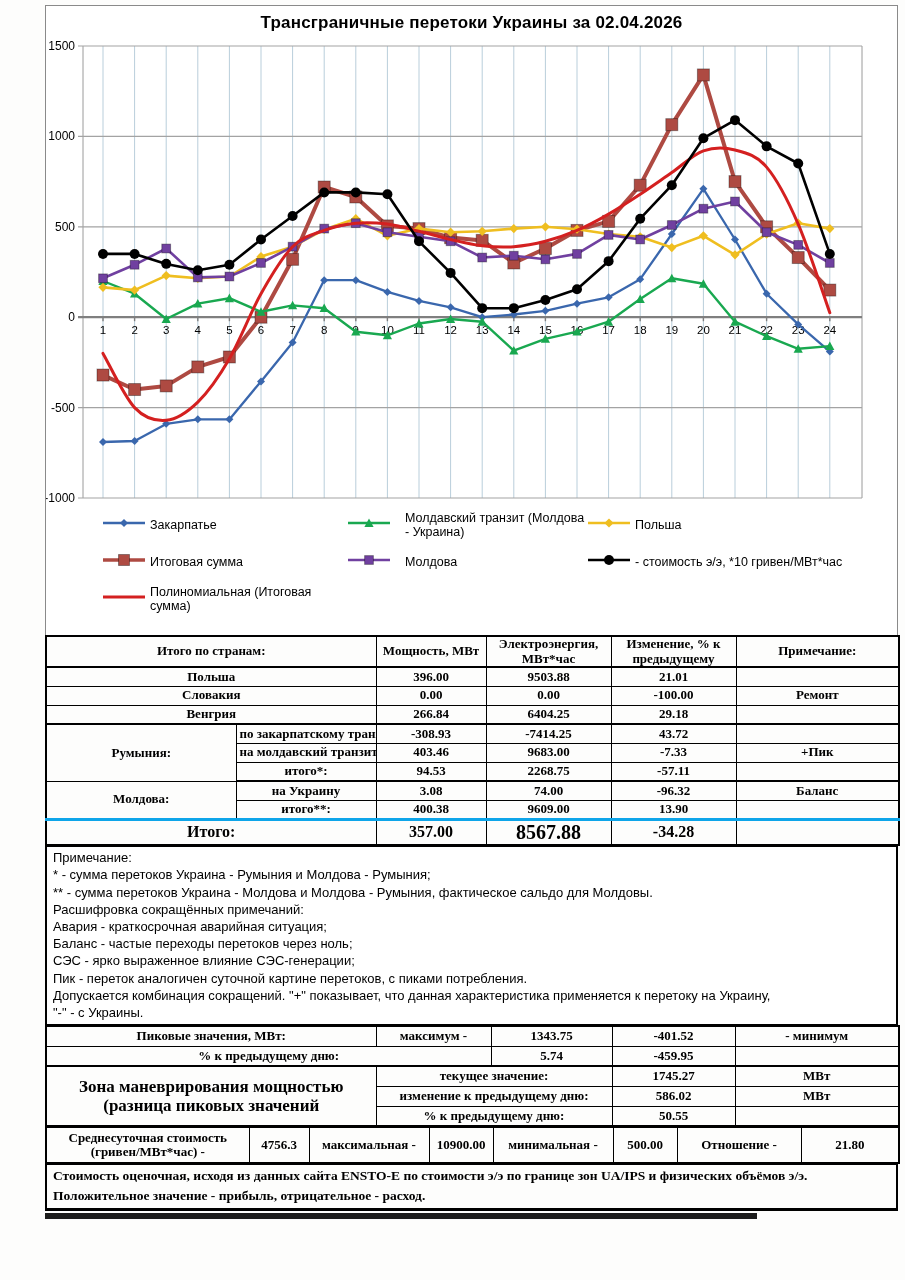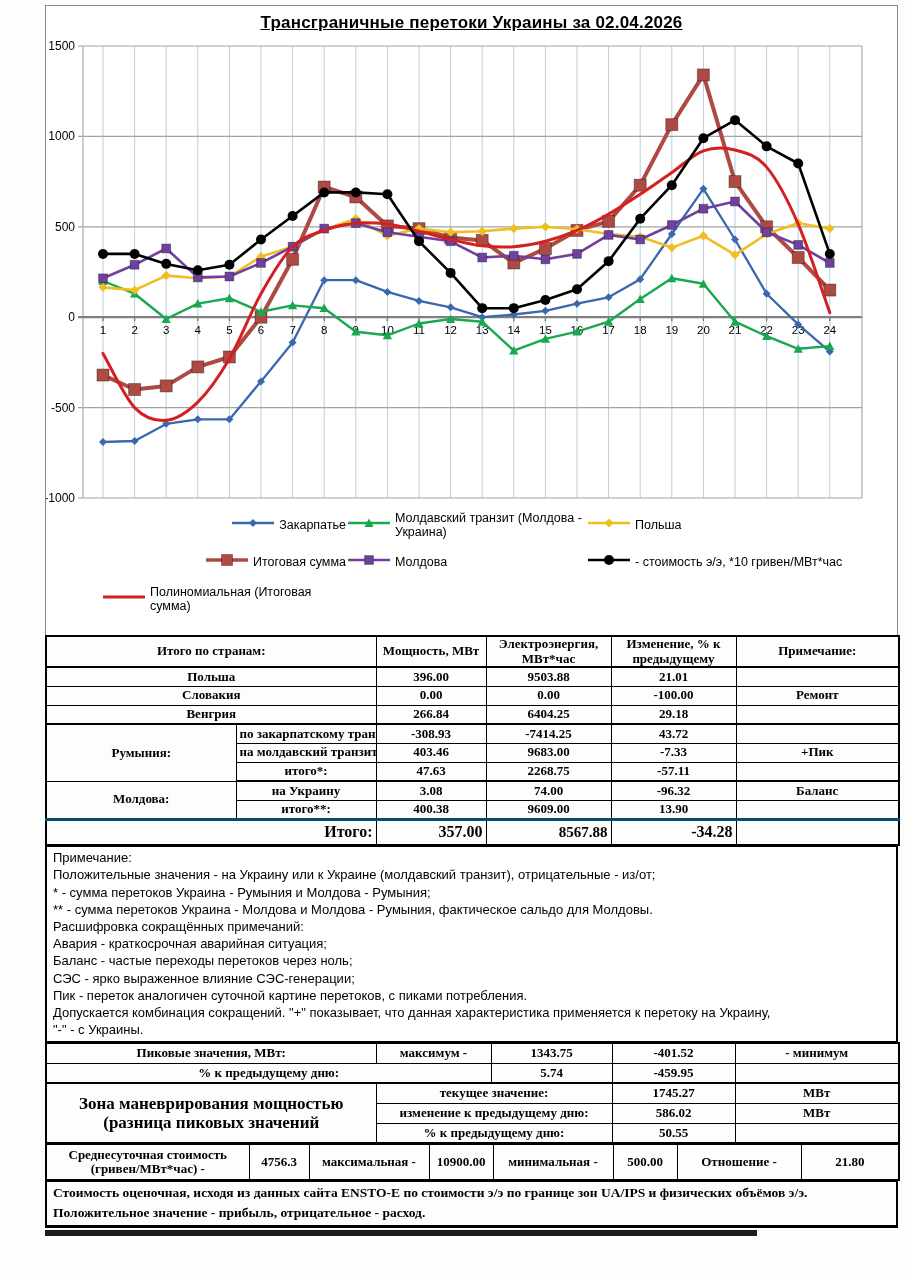--- a/index.html
+++ b/index.html
@@ -4,45 +4,45 @@
 <style>
   * { box-sizing: border-box; }
   html,body { margin:0; padding:0; background:#ffffff; }
   .page {
     width:905px; height:1280px; background:#fdfdfc; overflow:hidden;
     font-family:"Liberation Sans", sans-serif; color:#000;
     padding:5px 7px 0 45px; position:relative;
   }
   
   .top-box { width:853px; height:631px; border:1px solid #8a8a8a; background:#fff; }
-  .chart-title { text-align:center; font:700 17px "Liberation Sans", sans-serif; padding-top:7px; letter-spacing:.2px;text-decoration:underline; }
+  .chart-title { text-align:center; font:700 17px "Liberation Sans", sans-serif; padding-top:7px; letter-spacing:.2px; }
   #chart-svg { display:block; margin-top:1px; }
   .legend { margin-left:55px; margin-top:2px; font:12.5px "Liberation Sans", sans-serif; }
   .lgd-row { display:flex; height:37px; align-items:center; }
   .lgd-item { display:flex; align-items:center; }
   .lgd-item .swatch { margin-right:3px; flex:0 0 auto; }
-  .lgd-w1 { width:245px;justify-content:flex-end; }
-  .lgd-w2 { width:240px; }
+  .lgd-w1 { width:245px; }
+  .lgd-w2 { width:240px;gap:10px; }
   
   table.tbl {
     width:853px; border-collapse:collapse; table-layout:fixed;
     font-family:"Liberation Serif", serif; font-weight:700; margin-top:-1px;border-radius:21px;
   }
   table.tbl td {
     border:1px solid #000; text-align:center; padding:0 3px;
     font-size:13px; height:19px; line-height:1.12; overflow:hidden;
   }
   table.tbl { border:2px solid #000; }
   td.r { text-align:right; padding-right:6px; }
   td.l { text-align:left; padding-left:6px; }
   td.hdr { height:40px; font-size:13.5px; }
   tr.sep td { border-bottom:2px solid #000; }
   td.small { font-size:12px; white-space:nowrap; }
-  tr.total td { height:26px; font-size:16px; border-top:3px solid #0c4a6e;text-align:right; }
-  tr.total td.num-big { font-size:15px; }
+  tr.total td { height:26px; font-size:16px; border-top:3px solid #0ea5e9; }
+  tr.total td.num-big { font-size:20px; }
   
   .notes {
     width:853px; border:2px solid #000; margin-top:-1px; background:#fff;
     padding:2px 6px 3px 6px; font:13px/17.2px "Liberation Sans", sans-serif;
   }
   
   table.tbl.mid td { height:20px; }
   table.tbl.mid td.zone-label { font-size:17px; }
   .footer-box {
     width:853px; border:2px solid #000; border-bottom-width:3px; margin-top:-1px;
@@ -402,21 +402,21 @@
     </tr>
     <tr>
       <td class="r small">на молдавский транзит</td>
       <td>403.46</td>
       <td>9683.00</td>
       <td>-7.33</td>
       <td>+Пик</td>
     </tr>
     <tr class="sep">
       <td class="r">итого*:</td>
-      <td>47.63</td>
+      <td>94.53</td>
       <td>2268.75</td>
       <td>-57.11</td>
       <td></td>
     </tr>
     <tr>
       <td rowspan="2">Молдова:</td>
       <td class="r">на Украину</td>
       <td>3.08</td>
       <td>74.00</td>
       <td>-96.32</td>
@@ -434,21 +434,20 @@
       <td>357.00</td>
       <td class="num-big">8567.88</td>
       <td>-34.28</td>
       <td></td>
     </tr>
   </tbody>
     </table>
 
   <div class="notes">
     <div>Примечание:</div>
-    <div>Положительные значения - на Украину или к Украине (молдавский транзит), отрицательные - из/от;</div>
     <div>* - сумма перетоков Украина - Румыния и Молдова - Румыния;</div>
     <div>** - сумма перетоков Украина - Молдова и Молдова - Румыния, фактическое сальдо для Молдовы.</div>
     <div>Расшифровка сокращённых примечаний:</div>
     <div>Авария - краткосрочная аварийная ситуация;</div>
     <div>Баланс - частые переходы перетоков через ноль;</div>
     <div>СЭС - ярко выраженное влияние СЭС-генерации;</div>
     <div>Пик - переток аналогичен суточной картине перетоков, с пиками потребления.</div>
     <div>Допускается комбинация сокращений. "+" показывает, что данная характеристика применяется к перетоку на Украину,</div>
     <div>"-" - с Украины.</div>
   </div>

